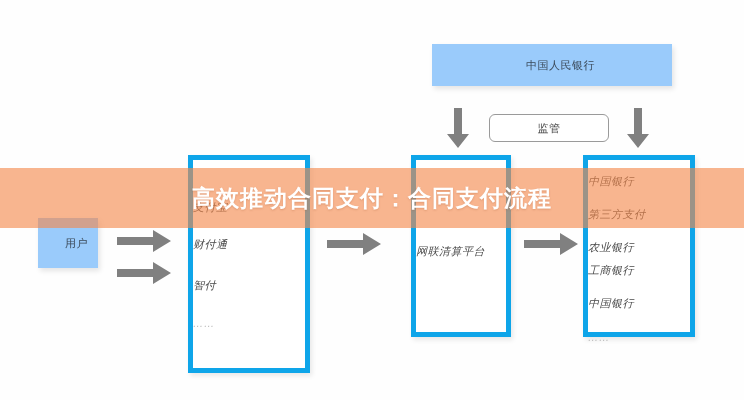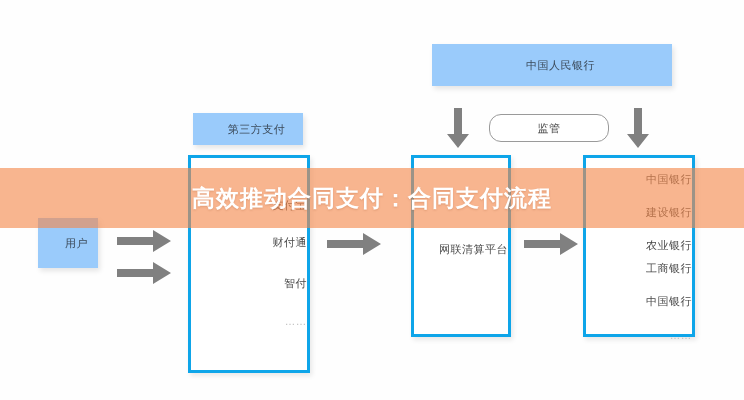--- a/index.html
+++ b/index.html
@@ -32,44 +32,45 @@
     color: #3b4a5a;
     font-size: 11px;
     letter-spacing: .5px;
     box-shadow: 2px 3px 5px rgba(0,0,0,0.10);
     padding-left: 17px;
   }
 
   
   .col-box {
     background: #ffffff;
-    border: 3px solid #0ea5e9;
+    border: 5px solid #0ea5e9;
     box-shadow: 2px 3px 5px rgba(0,0,0,0.09);
     display: flex;
     flex-direction: column;
-    align-items: flex-end;
+    align-items: flex-start;
     justify-content: flex-start;
+    font-style: italic;
   }
   .col-item {
     font-size: 11px;
     color: #4a4a4a;
     letter-spacing: .5px;
     line-height: 1;
   }
   .col-item.dots {
     color: #bdbdbd;
     letter-spacing: 1px;
     font-size: 10px;
   }
 
   
   .round-box {
     background: #ffffff;
     border: 1px solid #9a9a9a;
-    border-radius: 12px;
+    border-radius: 6px;
     display: flex;
     align-items: center;
     justify-content: center;
     font-size: 11px;
     color: #4a4a4a;
     letter-spacing: .5px;
   }
 
   
   .arrow svg { display: block; }
@@ -110,23 +111,20 @@
   <div class="abs round-box" style="left:489px; top:114px; width:120px; height:28px;">
     <span>监管</span>
   </div>
 
   <div class="abs arrow" style="left:626px; top:108px;">
     <svg width="24" height="40" viewBox="0 0 24 40">
       <polygon points="8,0 16,0 16,26 23,26 12,40 1,26 8,26" fill="#808080"></polygon>
     </svg>
   </div>
 
-  <div class="abs blue-box" style="left:193px; top:113px; width:110px; height:32px;">
-    <span>第三方支付</span>
-  </div>
 
   <div class="abs col-box" style="left:188px; top:155px; width:122px; height:218px; padding-top:42px;">
     <div class="col-item" style="margin-bottom:26px;">支付宝</div>
     <div class="col-item" style="margin-bottom:30px;">财付通</div>
     <div class="col-item" style="margin-bottom:28px;">智付</div>
     <div class="col-item dots">……</div>
   </div>
 
   <div class="abs blue-box" style="left:38px; top:218px; width:60px; height:50px;justify-content:center;">
     <span>用户</span>
@@ -154,21 +152,21 @@
   </div>
 
   <div class="abs arrow" style="left:524px; top:233px;">
     <svg width="54" height="22" viewBox="0 0 54 22">
       <polygon points="0,7 36,7 36,0 54,11 36,22 36,15 0,15" fill="#808080"></polygon>
     </svg>
   </div>
 
   <div class="abs col-box" style="left:583px; top:155px; width:112px; height:182px; padding-top:16px;">
     <div class="col-item" style="margin-bottom:22px;">中国银行</div>
-    <div class="col-item" style="margin-bottom:22px;">建设银行</div>
+    <div class="col-item" style="margin-bottom:22px;">第三方支付</div>
     <div class="col-item" style="margin-bottom:12px;">农业银行</div>
     <div class="col-item" style="margin-bottom:22px;">工商银行</div>
     <div class="col-item" style="margin-bottom:24px;">中国银行</div>
     <div class="col-item dots">……</div>
   </div>
 
   <div class="abs" id="title-band" style="top:168px; height:60px;">
     <span id="title-text">高效推动合同支付：合同支付流程</span>
   </div>
 

